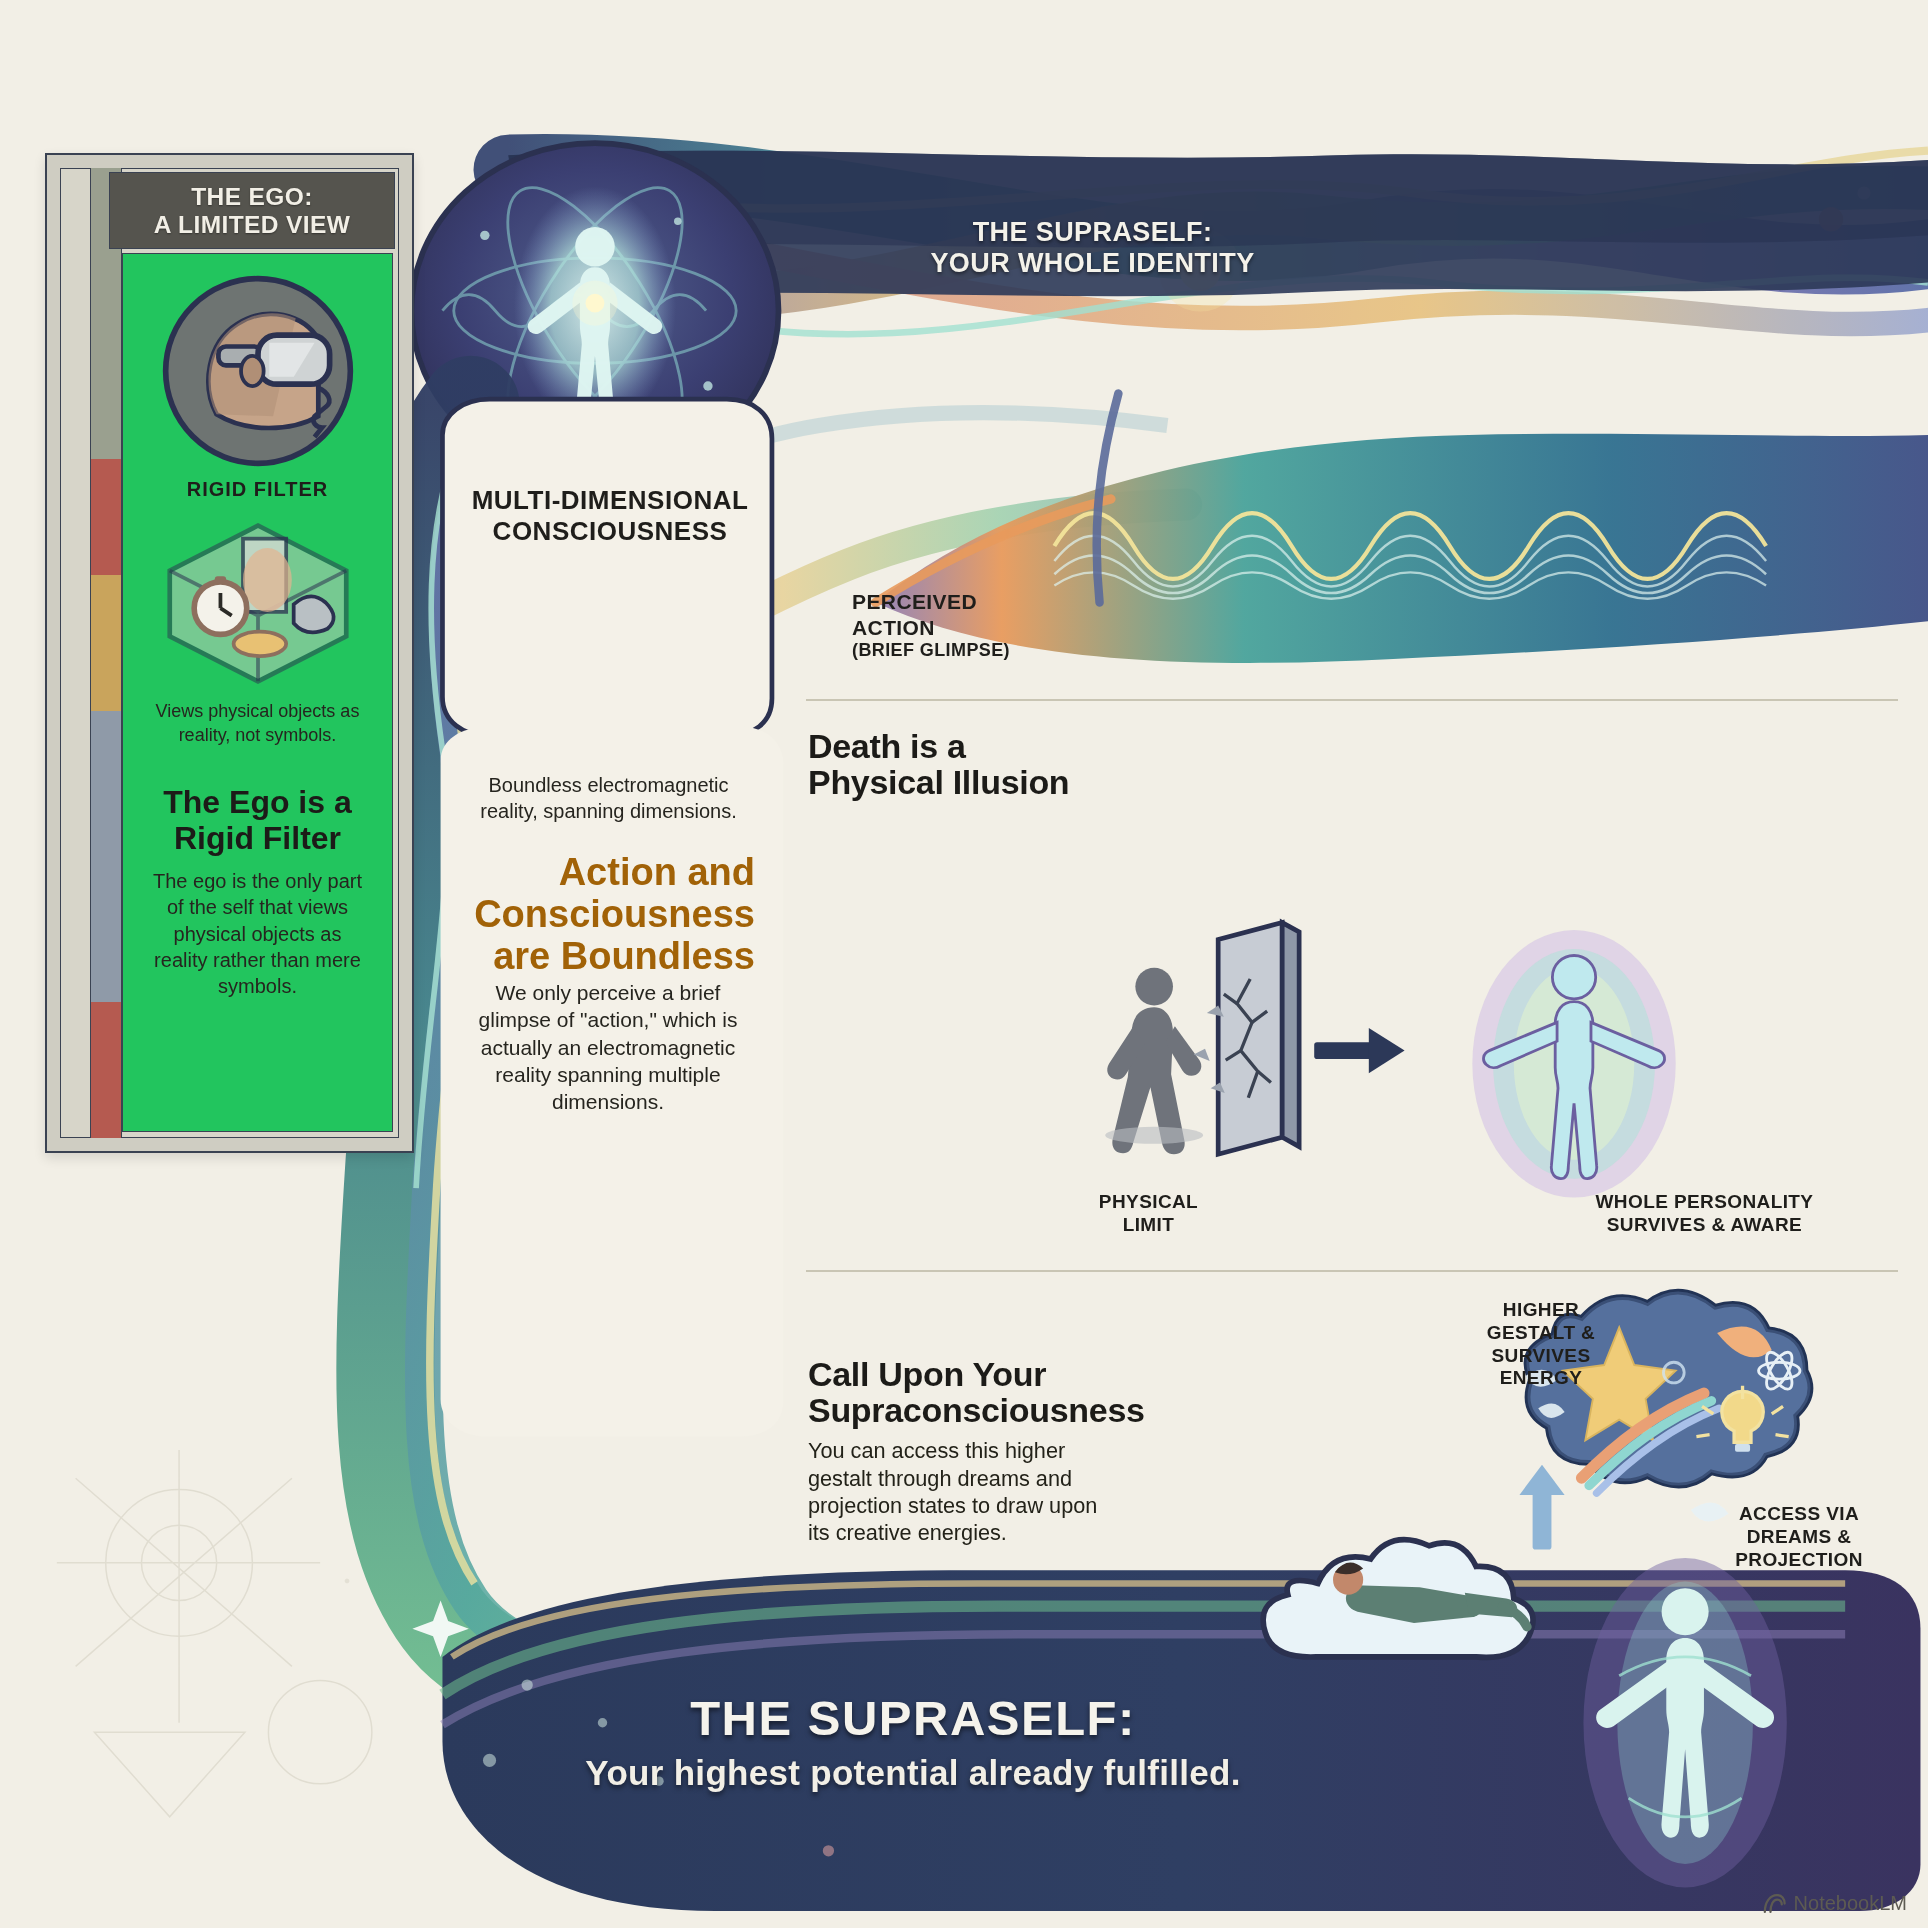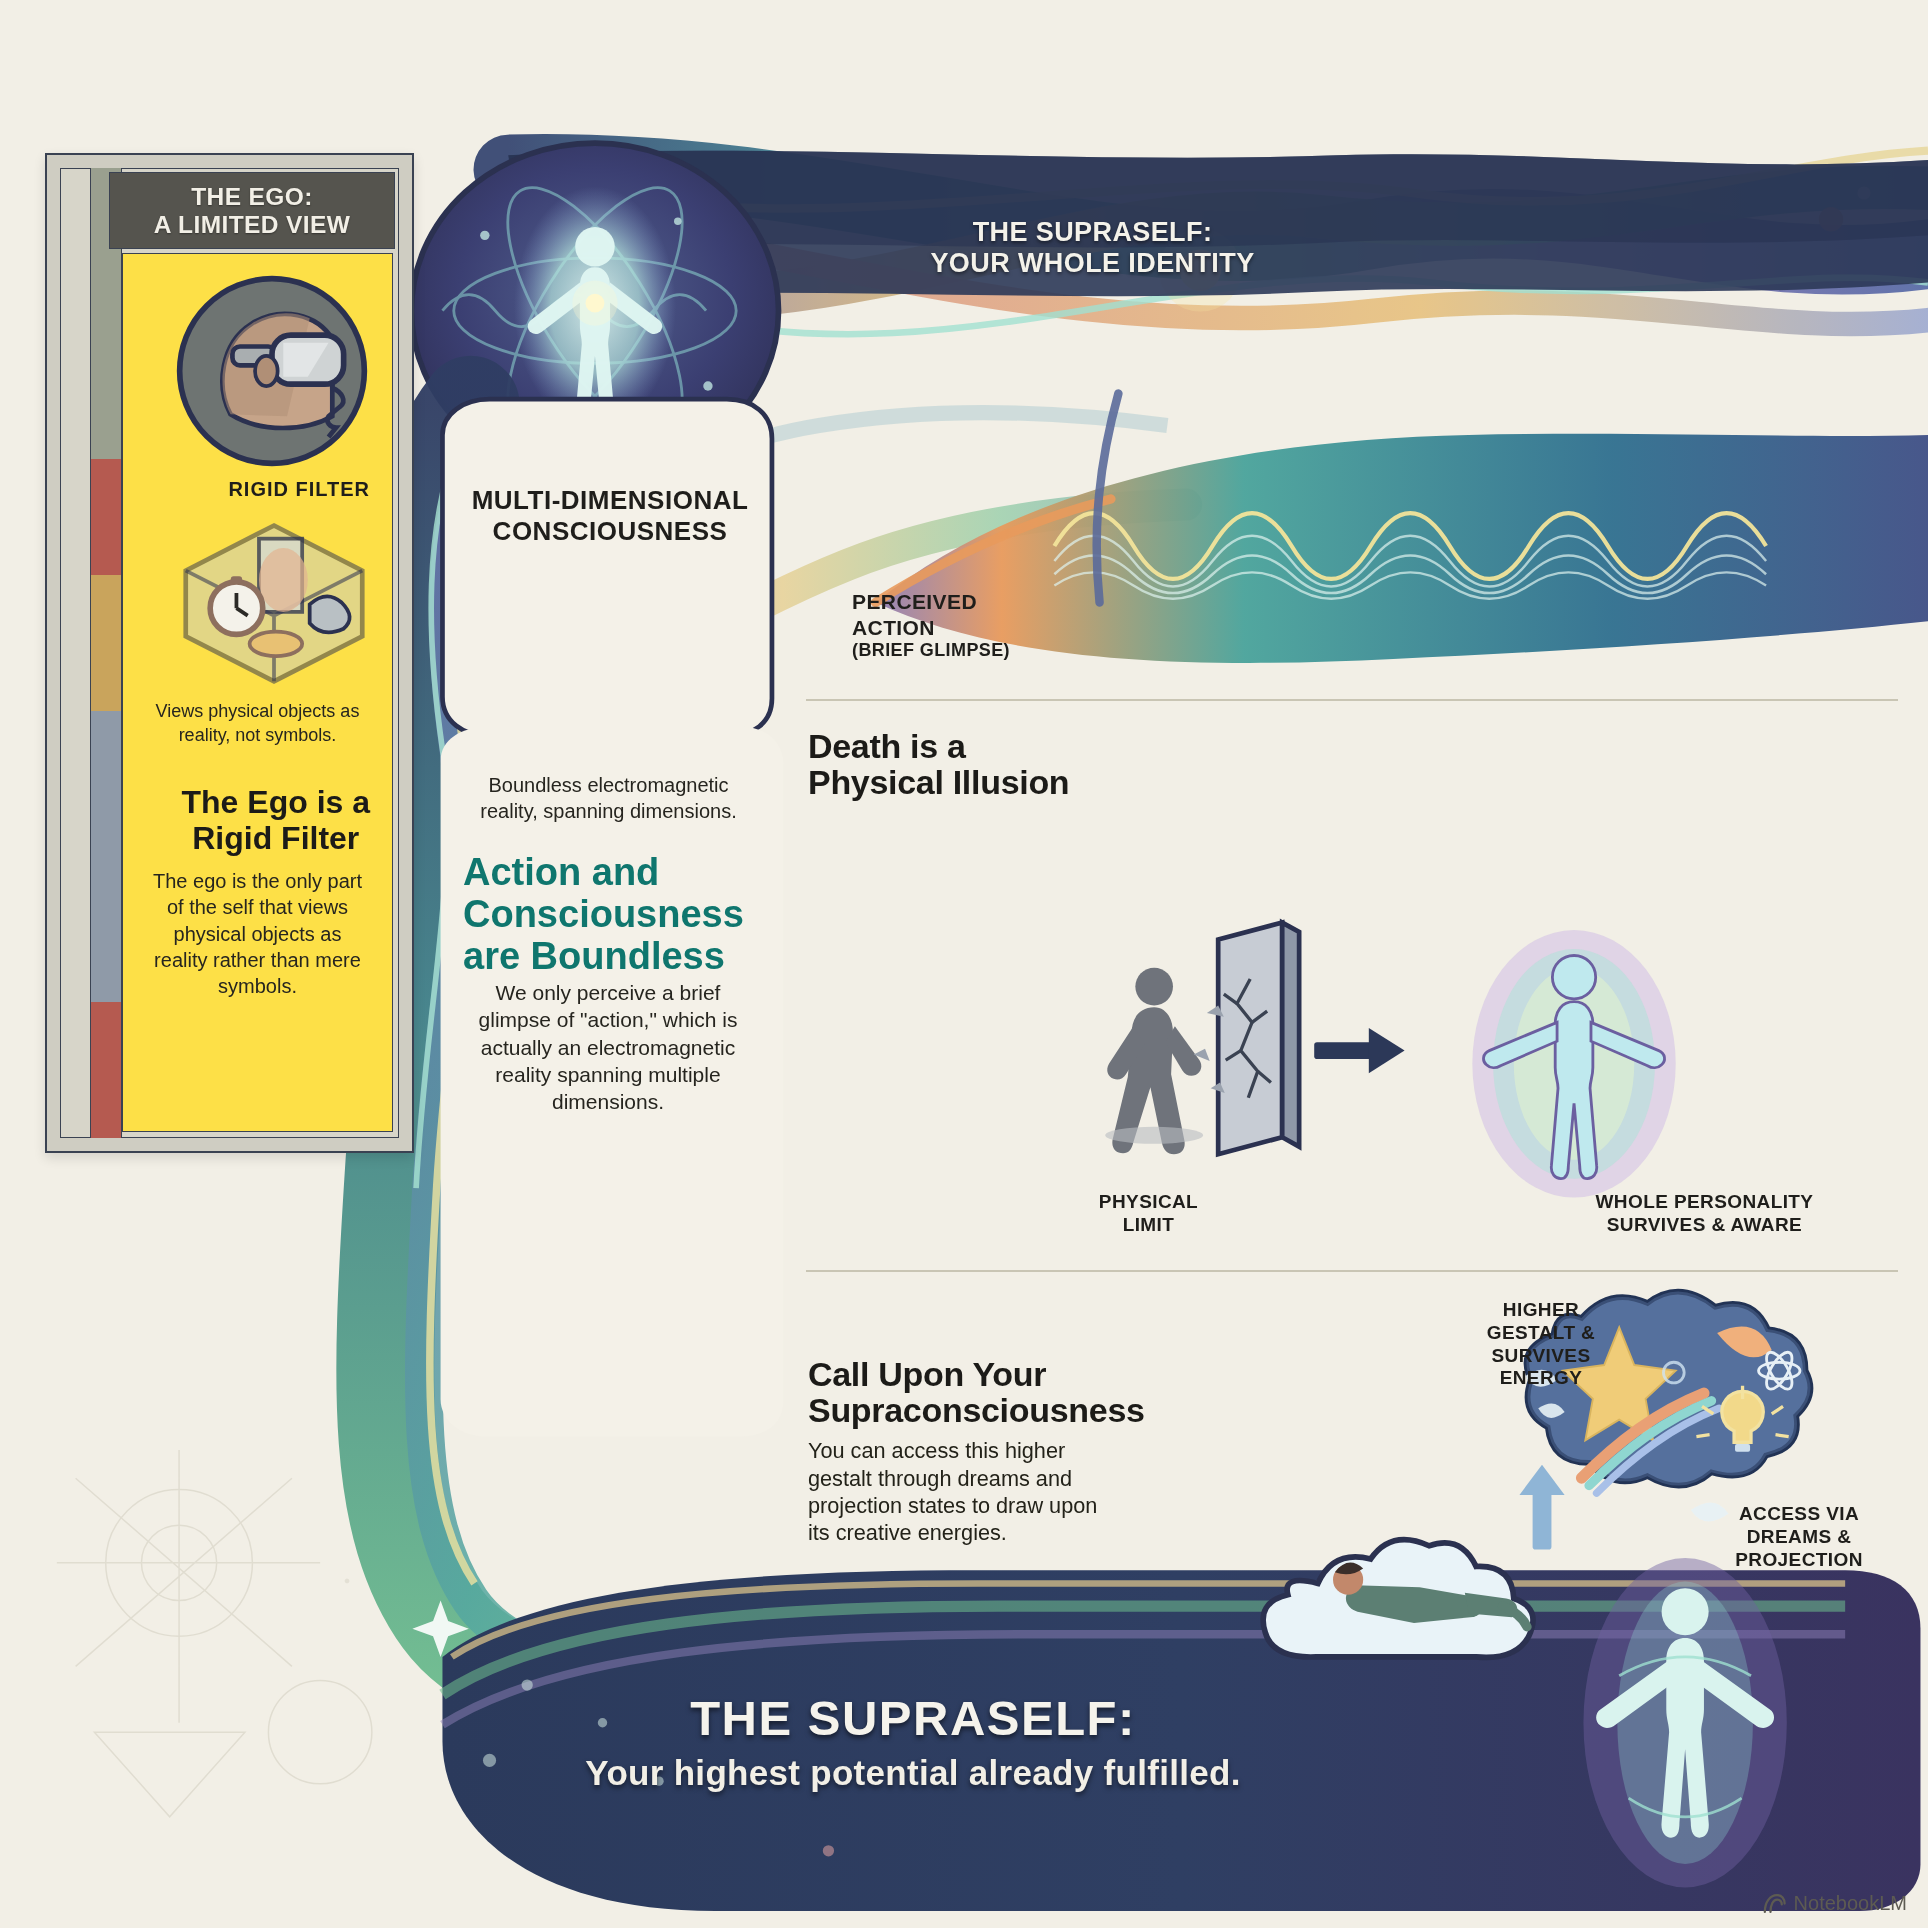--- a/index.html
+++ b/index.html
@@ -37,22 +37,22 @@
   .ego-stripes div { width:100%; border-left:1.9px solid #3a4252; border-right:1.9px solid #3a4252; }
   .ego-header {
     position:absolute; left:62px; top:17px; right:17px; height:77px;
     background:#55544e; border:1.9px solid #3a4252;
     display:flex; flex-direction:column; align-items:center; justify-content:center;
     color:#f2efe6; font-weight:bold; font-size:24.5px; line-height:1.14; letter-spacing:0.4px;
     text-shadow:0 0.9px 1.9px rgba(0,0,0,.4);
   }
   .ego-body {
     position:absolute; left:75px; top:98px; right:19px; bottom:19px;
-    background:#fde047; border:1.9px solid #3a4252; padding:19px 22px;
-    display:flex; flex-direction:column; align-items:flex-end;
+    background:#22c55e; border:1.9px solid #3a4252; padding:19px 22px;
+    display:flex; flex-direction:column; align-items:center;
   }
   .ego-caption { font-size:20px; font-weight:bold; color:#1f1e1b; letter-spacing:1px; margin-top:9.4px; }
   .ego-sub { font-size:18px; color:#26251f; text-align:center; line-height:1.34; margin-top:11.3px; }
   .ego-h2 { font-size:32px; font-weight:bold; color:#1c1b18; text-align:center; line-height:1.12; margin-top:38px; }
   .ego-p { font-size:20px; color:#26251f; text-align:center; line-height:1.32; margin-top:11.3px; }
 
   
   .perceived-lbl {
     position:absolute; left:852px; top:589px; width:282px;
     font-size:21px; font-weight:bold; color:#1f1e1b; line-height:1.22; letter-spacing:0.4px;
@@ -67,22 +67,22 @@
   
   .mdc-lbl {
     position:absolute; left:469px; top:485px; width:282px; text-align:center;
     font-size:26px; font-weight:bold; color:#1f1e1b; line-height:1.2; letter-spacing:0.5px;
   }
   .mid-sub {
     position:absolute; left:469px; top:772px; width:279px; text-align:center;
     font-size:20px; color:#26251f; line-height:1.32;
   }
   .mid-h2 {
-    position:absolute; left:463px; top:852px; width:292px; text-align:left;
-    font-size:38px; font-weight:bold; color:#0f766e; line-height:1.1;
+    position:absolute; left:463px; top:852px; width:292px; text-align:right;
+    font-size:38px; font-weight:bold; color:#a16207; line-height:1.1;
   }
   .mid-p {
     position:absolute; left:467px; top:979px; width:282px; text-align:center;
     font-size:21px; color:#26251f; line-height:1.3;
   }
 
   
   .supra-head {
     position:absolute; left:829px; top:217px; width:527px; text-align:center;
     color:#f4f2ea; font-weight:bold; font-size:27px; line-height:1.16; letter-spacing:0.4px;

